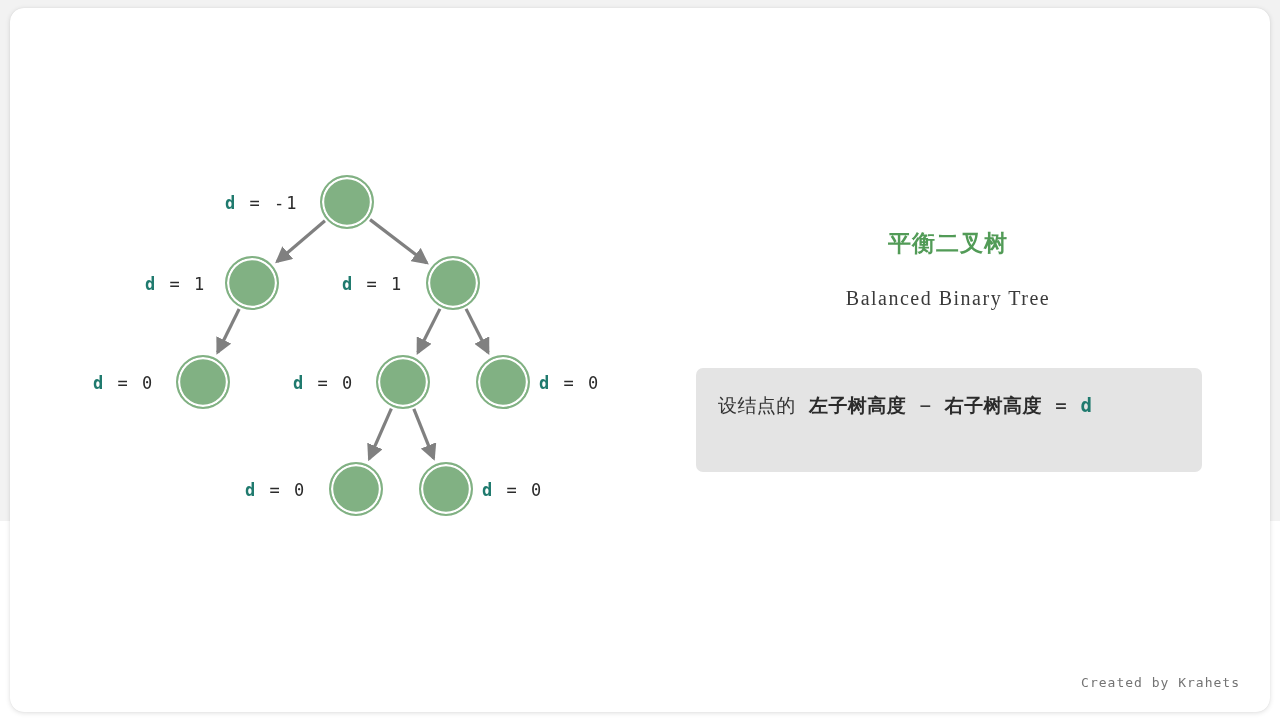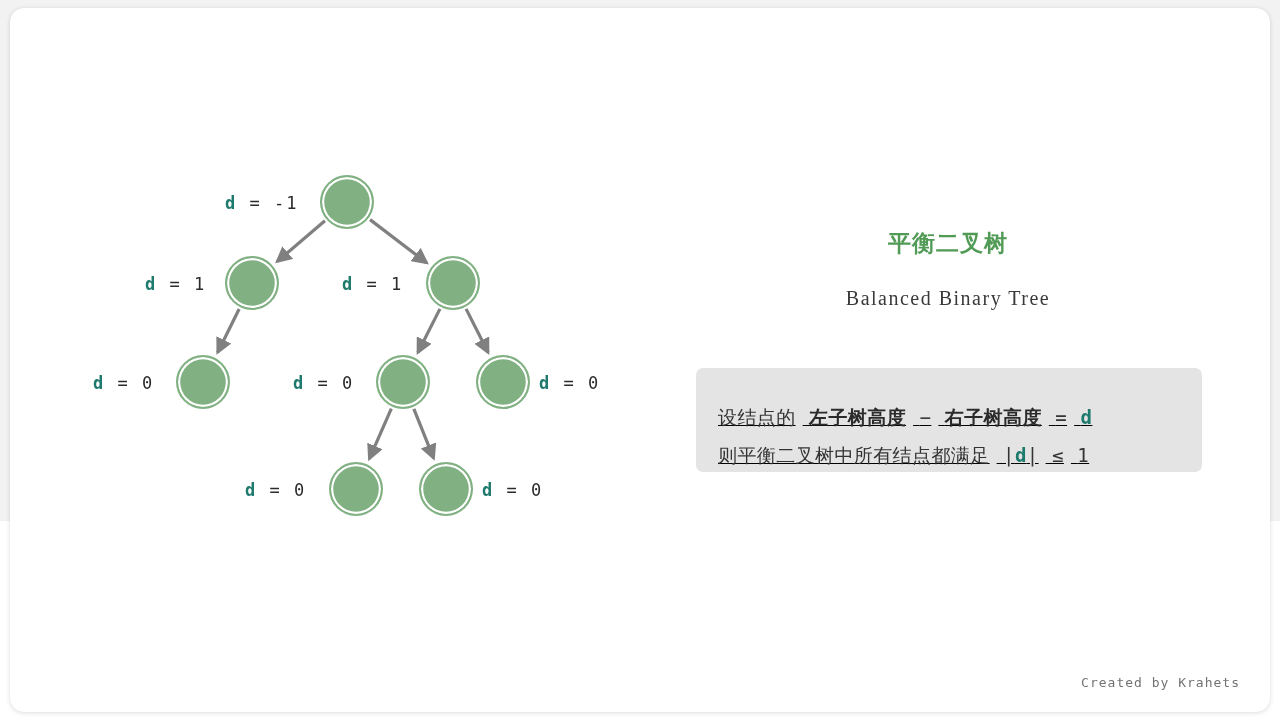--- a/index.html
+++ b/index.html
@@ -96,22 +96,21 @@
 
   #infobox {
     position: absolute;
     left: 696px;
     top: 368px;
     width: 506px;
     height: 104px;
     background: #e4e4e4;
     border-radius: 7px;
     box-sizing: border-box;
-    padding: 30px 22px 0 22px;
-    text-decoration: underline;
+    padding: 18px 22px 0 22px;
   }
   .infoline {
     font-family: "DejaVu Sans", sans-serif;
     font-size: 19px;
     color: #333333;
     line-height: 38px;
     white-space: nowrap;
     letter-spacing: 0.4px;
   }
   .infoline .b { font-weight: bold; color: #2b2b2b; }
@@ -180,22 +179,16 @@
 
   <div id="infobox">
     <div class="infoline">
       <span>设结点的</span><span class="sp"></span>
       <span class="b">左子树高度</span><span class="sp"></span>
       <span class="mono">−</span><span class="sp"></span>
       <span class="b">右子树高度</span><span class="sp"></span>
       <span class="mono">=</span><span class="sp"></span>
       <span class="d mono">d</span>
     </div>
-    <div class="infoline">
-      <span>则平衡二叉树中所有结点都满足</span><span class="sp"></span>
-      <span class="mono">|</span><span class="d mono">d</span><span class="mono">|</span><span class="sp"></span>
-      <span class="mono">≤</span><span class="sp"></span>
-      <span class="mono">1</span>
-    </div>
   </div>
 
   <div id="credit">Created by Krahets</div>
 </div>
 
 </body></html>

